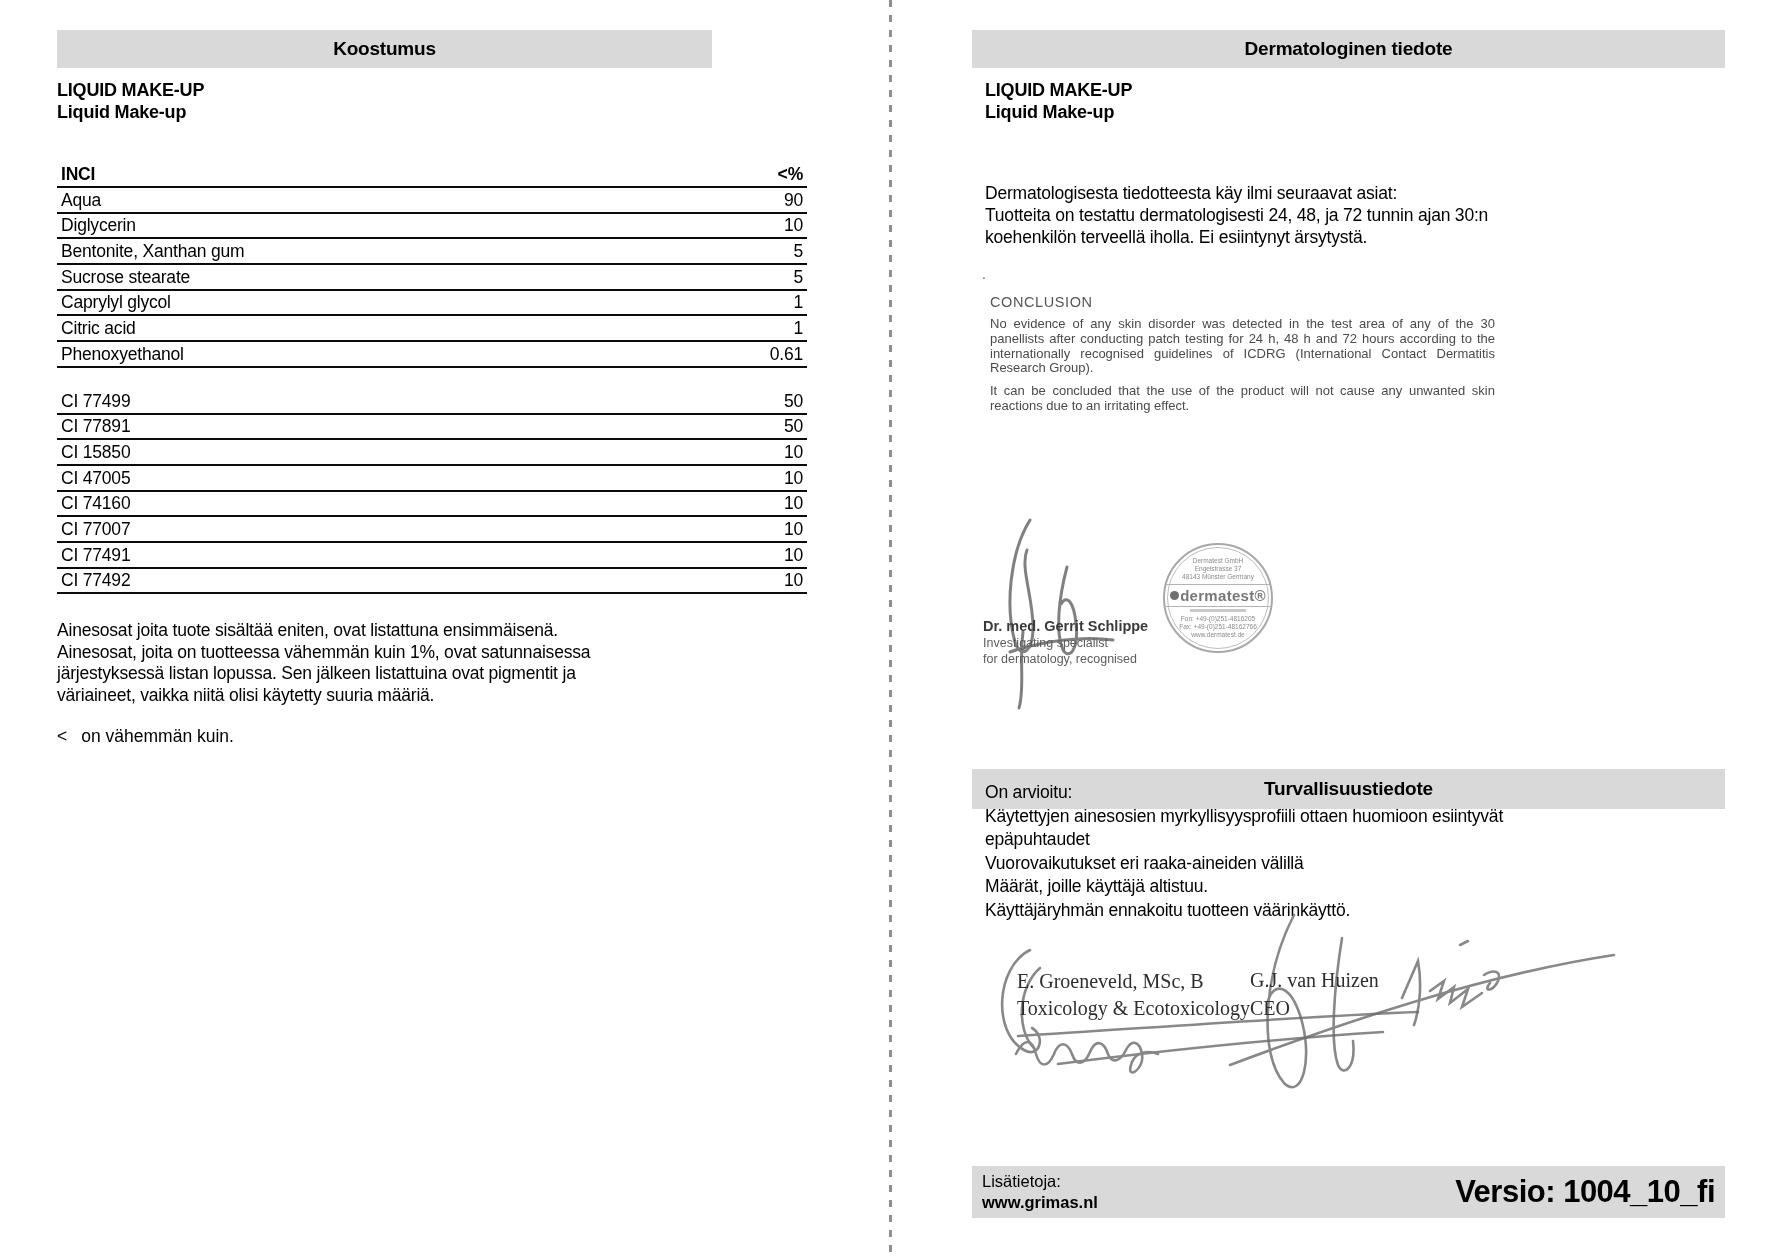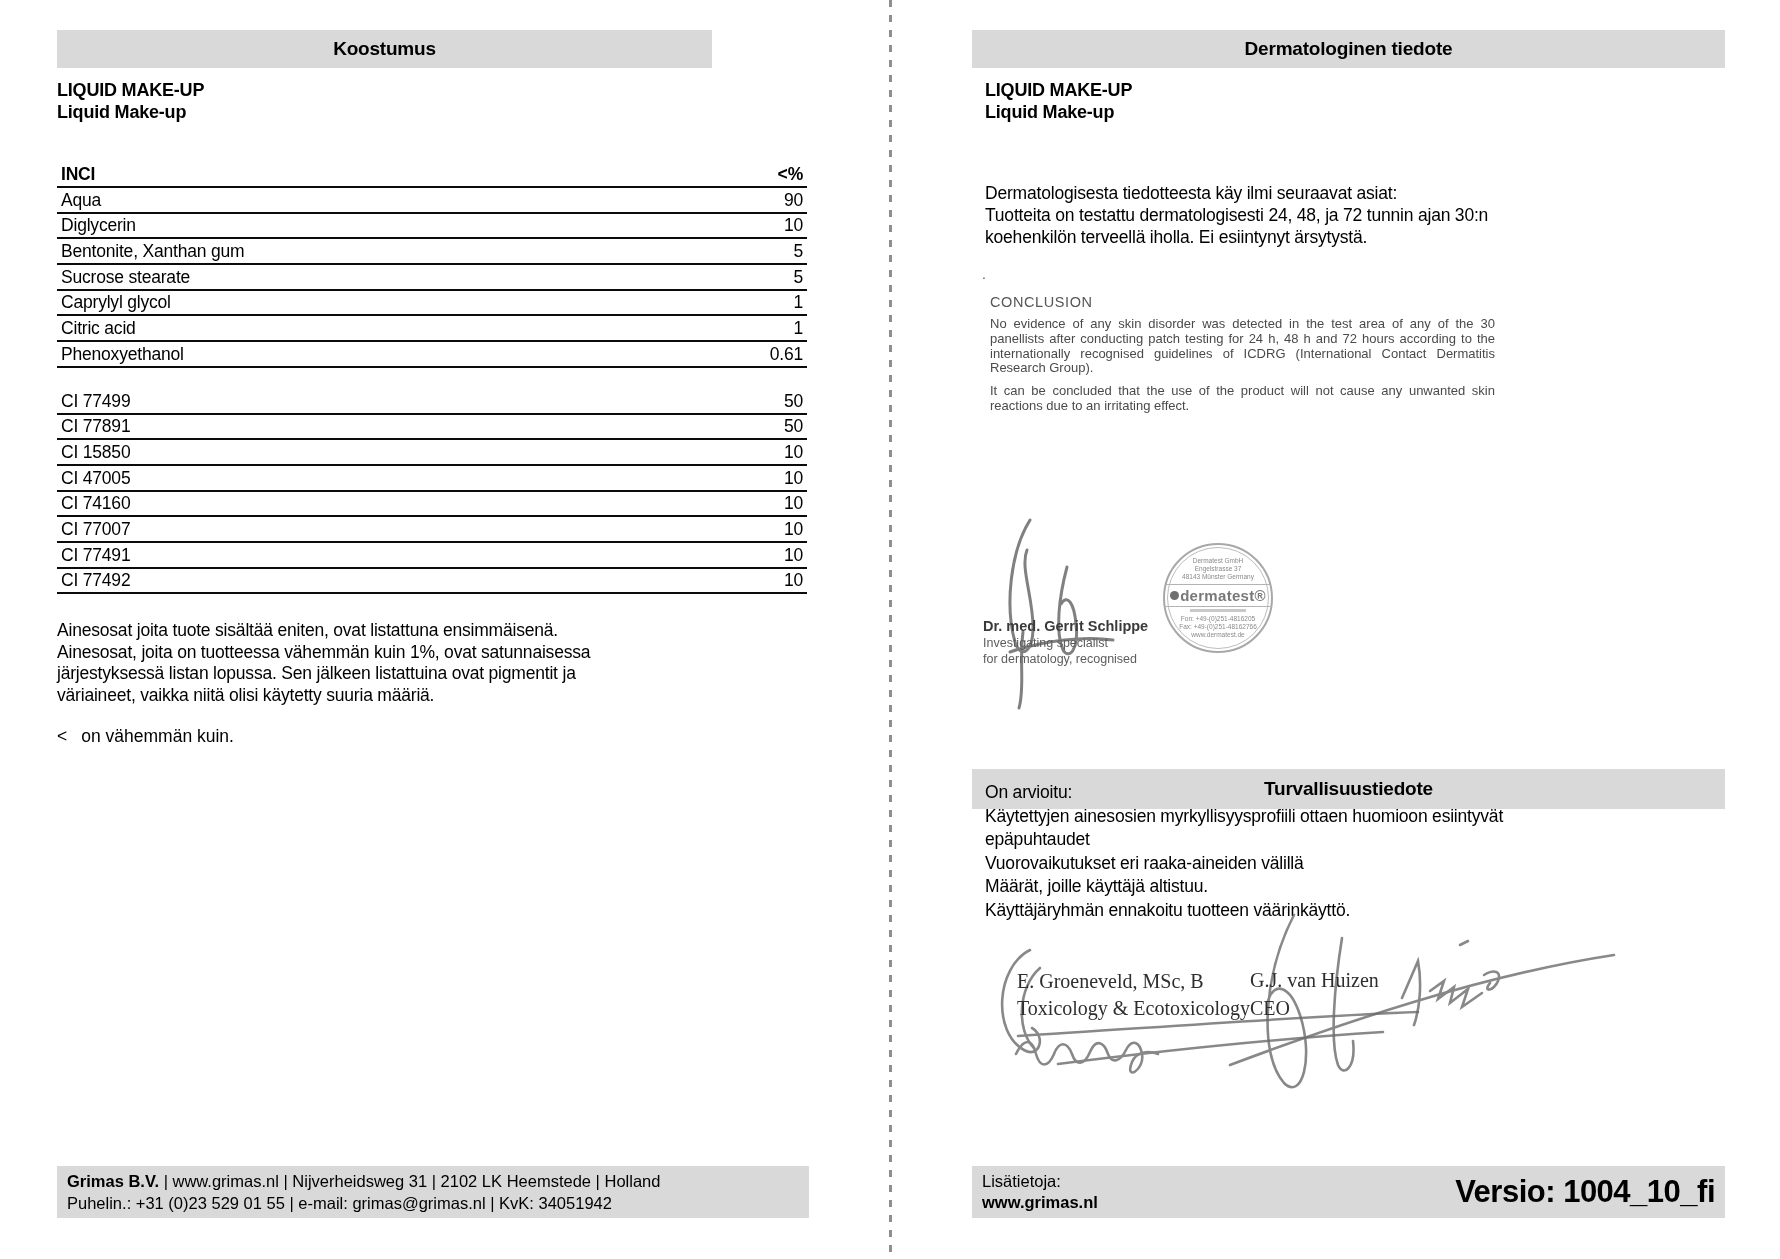--- a/index.html
+++ b/index.html
@@ -163,27 +163,20 @@
     <div>Ainesosat joita tuote sisältää eniten, ovat listattuna ensimmäisenä.</div>
     <div>Ainesosat, joita on tuotteessa vähemmän kuin 1%, ovat satunnaisessa</div>
     <div>järjestyksessä listan lopussa. Sen jälkeen listattuina ovat pigmentit ja</div>
     <div>väriaineet, vaikka niitä olisi käytetty suuria määriä.</div>
   </div>
 
   <div id="legend">
     <span class="sym">&lt;</span><span>on vähemmän kuin.</span>
   </div>
 
-  <div class="pfooter" id="left-footer">
-    <div>
-      <span class="bold">Grimas B.V.</span>
-      <span>| www.grimas.nl | Nijverheidsweg 31 | 2102 LK Heemstede | Holland</span>
-    </div>
-    <div>Puhelin.: +31 (0)23 529 01 55 | e-mail: grimas@grimas.nl | KvK: 34051942</div>
-  </div>
 
   <div class="bar" id="derm-bar">
     <span class="bar-title">Dermatologinen tiedote</span>
   </div>
 
   <div class="product" style="left:985px;top:79px;">
     <div>LIQUID MAKE-UP</div>
     <div>Liquid Make-up</div>
   </div>
 

